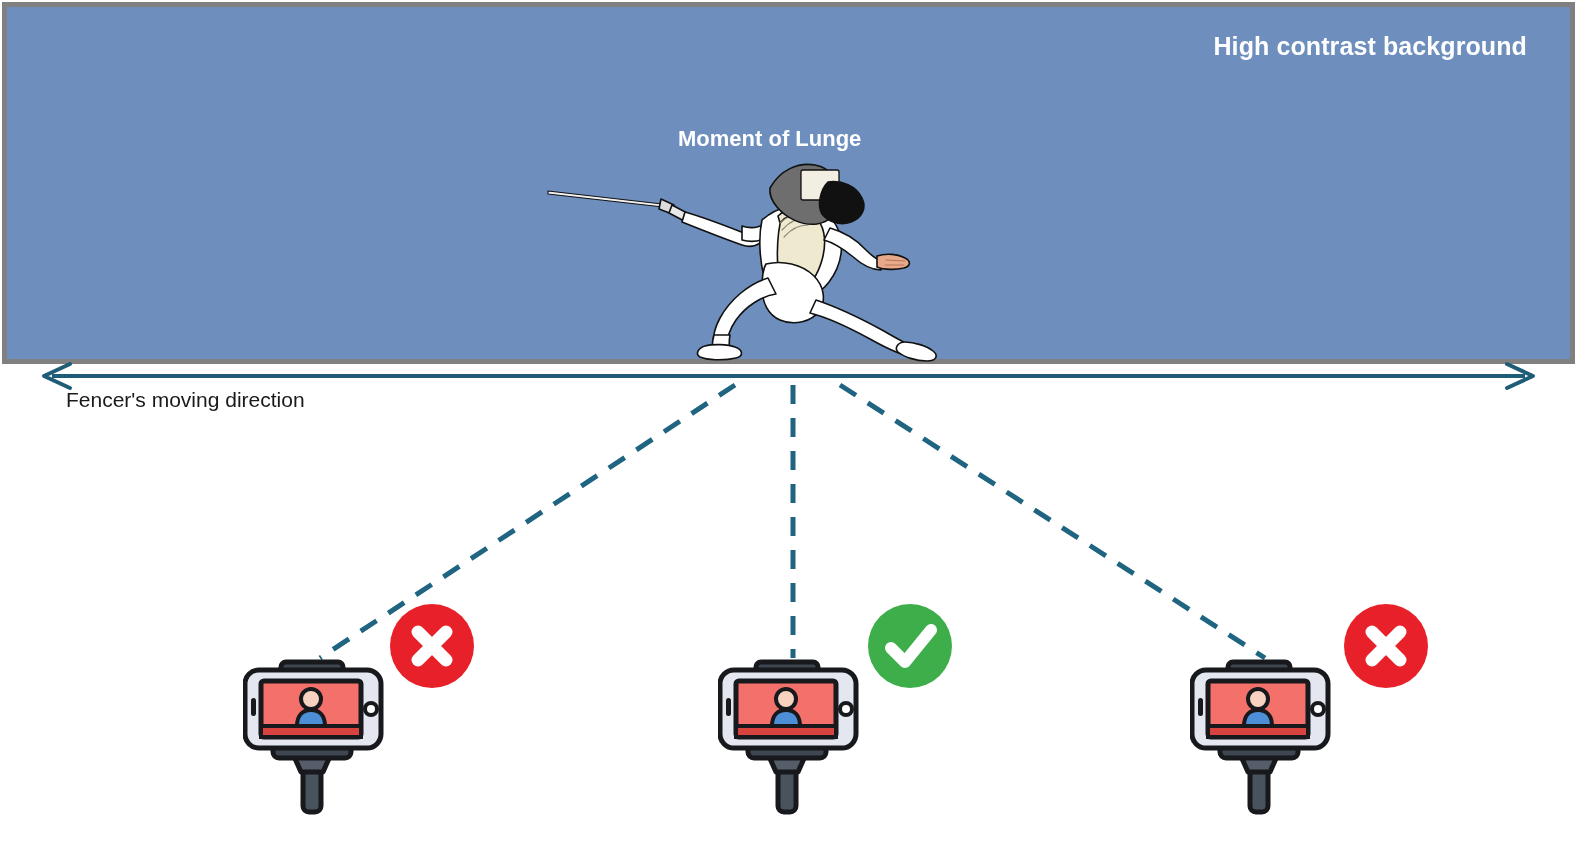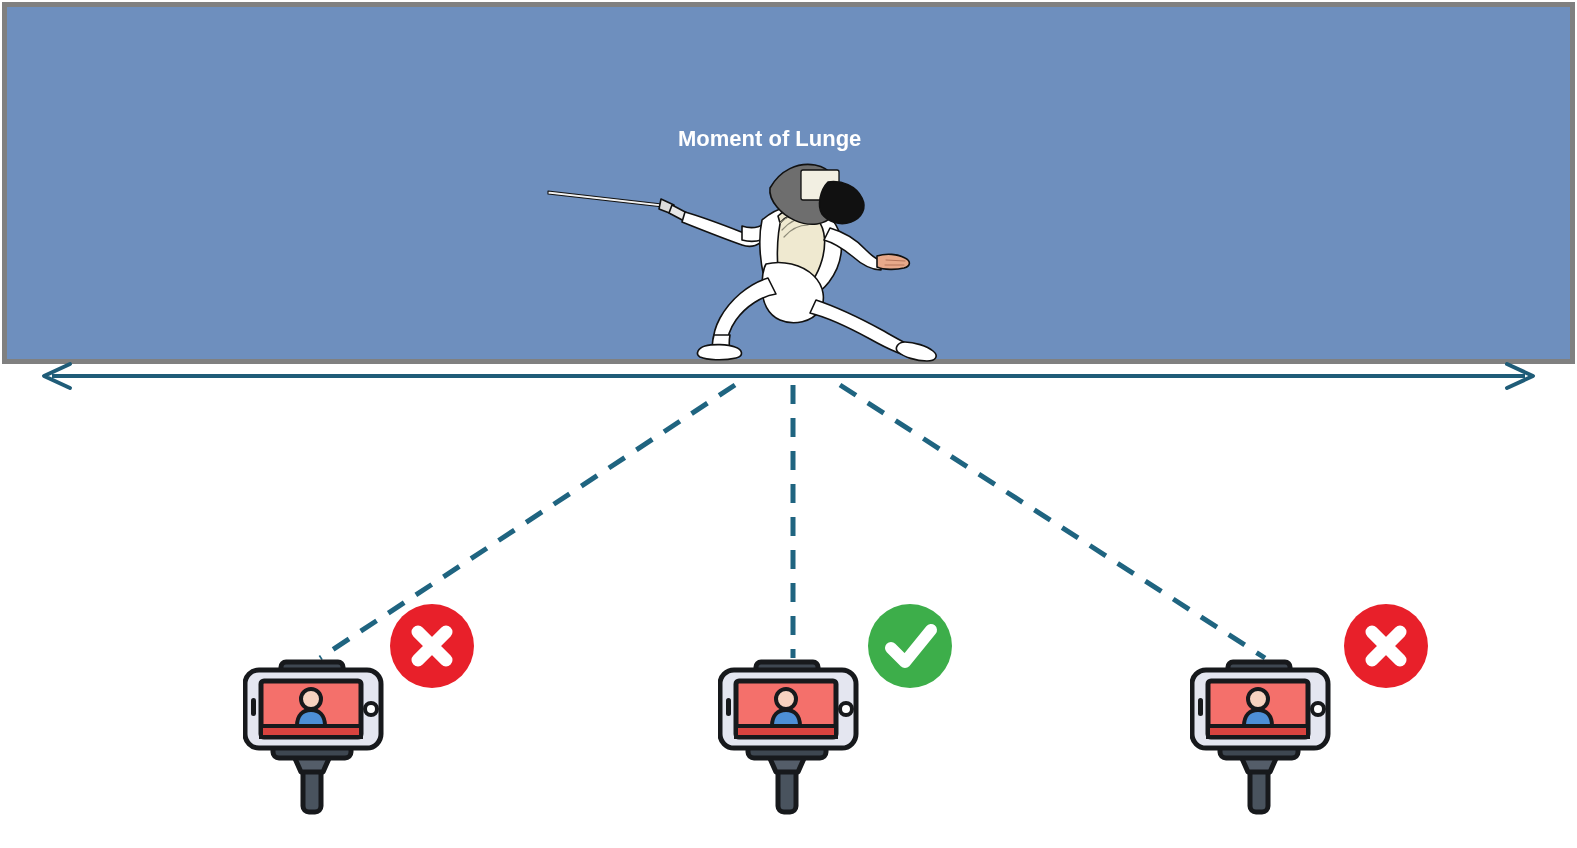--- a/index.html
+++ b/index.html
@@ -106,20 +106,21 @@
   #badge-center { left: 866px; }
   #badge-right  { left: 1342px; }
 </style>
 </head>
 <body>
 
 <div id="stage">
 
   <div id="bg-panel"></div>
 
+  <div id="bg-label">High contrast background</div>
 
   <div id="lunge-label">Moment of Lunge</div>
 
   <svg id="fencer" viewBox="0 0 420 205">
     <g stroke="#111111" stroke-width="1.6" stroke-linejoin="round" stroke-linecap="round">
 
       <path d="M18 31 L132 44 L133 47 L18 34 Z" fill="#F2F2F2" stroke="#111111" stroke-width="1.1"></path>
 
       <path d="M131 39 L144 45 L142 54 L129 49 Z" fill="#DCDCDC"></path>
       <path d="M142 45 L159 54 L156 62 L139 53 Z" fill="#E8E8E8"></path>
@@ -160,20 +161,21 @@
       <path d="M375 182 C384 182 397 186 403 191 C409 196 406 201 397 201 C386 201 374 197 368 192 C364 188 368 182 375 182 Z" fill="#FFFFFF"></path>
     </g>
   </svg>
 
   <svg id="direction-arrow" viewBox="0 0 1517 36">
     <line x1="22" y1="18" x2="1495" y2="18" stroke="#1F5C78" stroke-width="4"></line>
     <polyline points="40,6 14,18 40,30" fill="none" stroke="#1F5C78" stroke-width="4" stroke-linecap="round" stroke-linejoin="round"></polyline>
     <polyline points="1477,6 1503,18 1477,30" fill="none" stroke="#1F5C78" stroke-width="4" stroke-linecap="round" stroke-linejoin="round"></polyline>
   </svg>
 
+  <div id="direction-label">Fencer's moving direction</div>
 
   <svg id="sightlines" viewBox="0 0 1577 300">
     <line x1="735" y1="5" x2="320" y2="278" stroke="#1F6480" stroke-width="5" stroke-dasharray="19 14" stroke-linecap="butt"></line>
     <line x1="793" y1="5" x2="793" y2="278" stroke="#1F6480" stroke-width="5" stroke-dasharray="19 14" stroke-linecap="butt"></line>
     <line x1="840" y1="5" x2="1265" y2="278" stroke="#1F6480" stroke-width="5" stroke-dasharray="19 14" stroke-linecap="butt"></line>
   </svg>
 
   <svg class="camera-rig" id="camera-left" viewBox="0 0 150 170">
     <g>
       <rect x="60" y="118" width="18" height="44" rx="6" fill="#49535E" stroke="#17191C" stroke-width="5"></rect>

